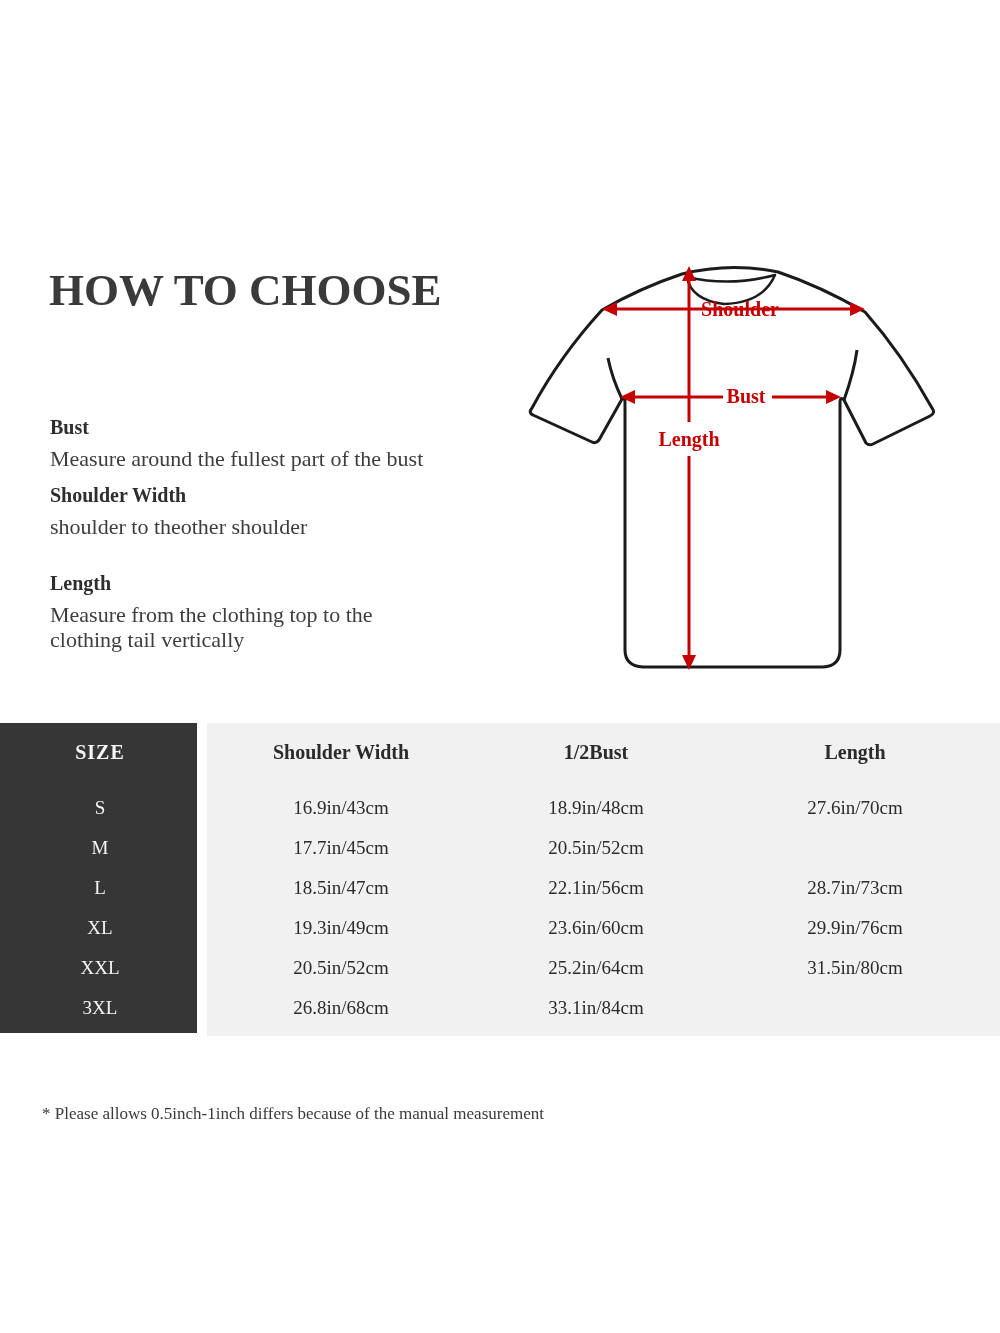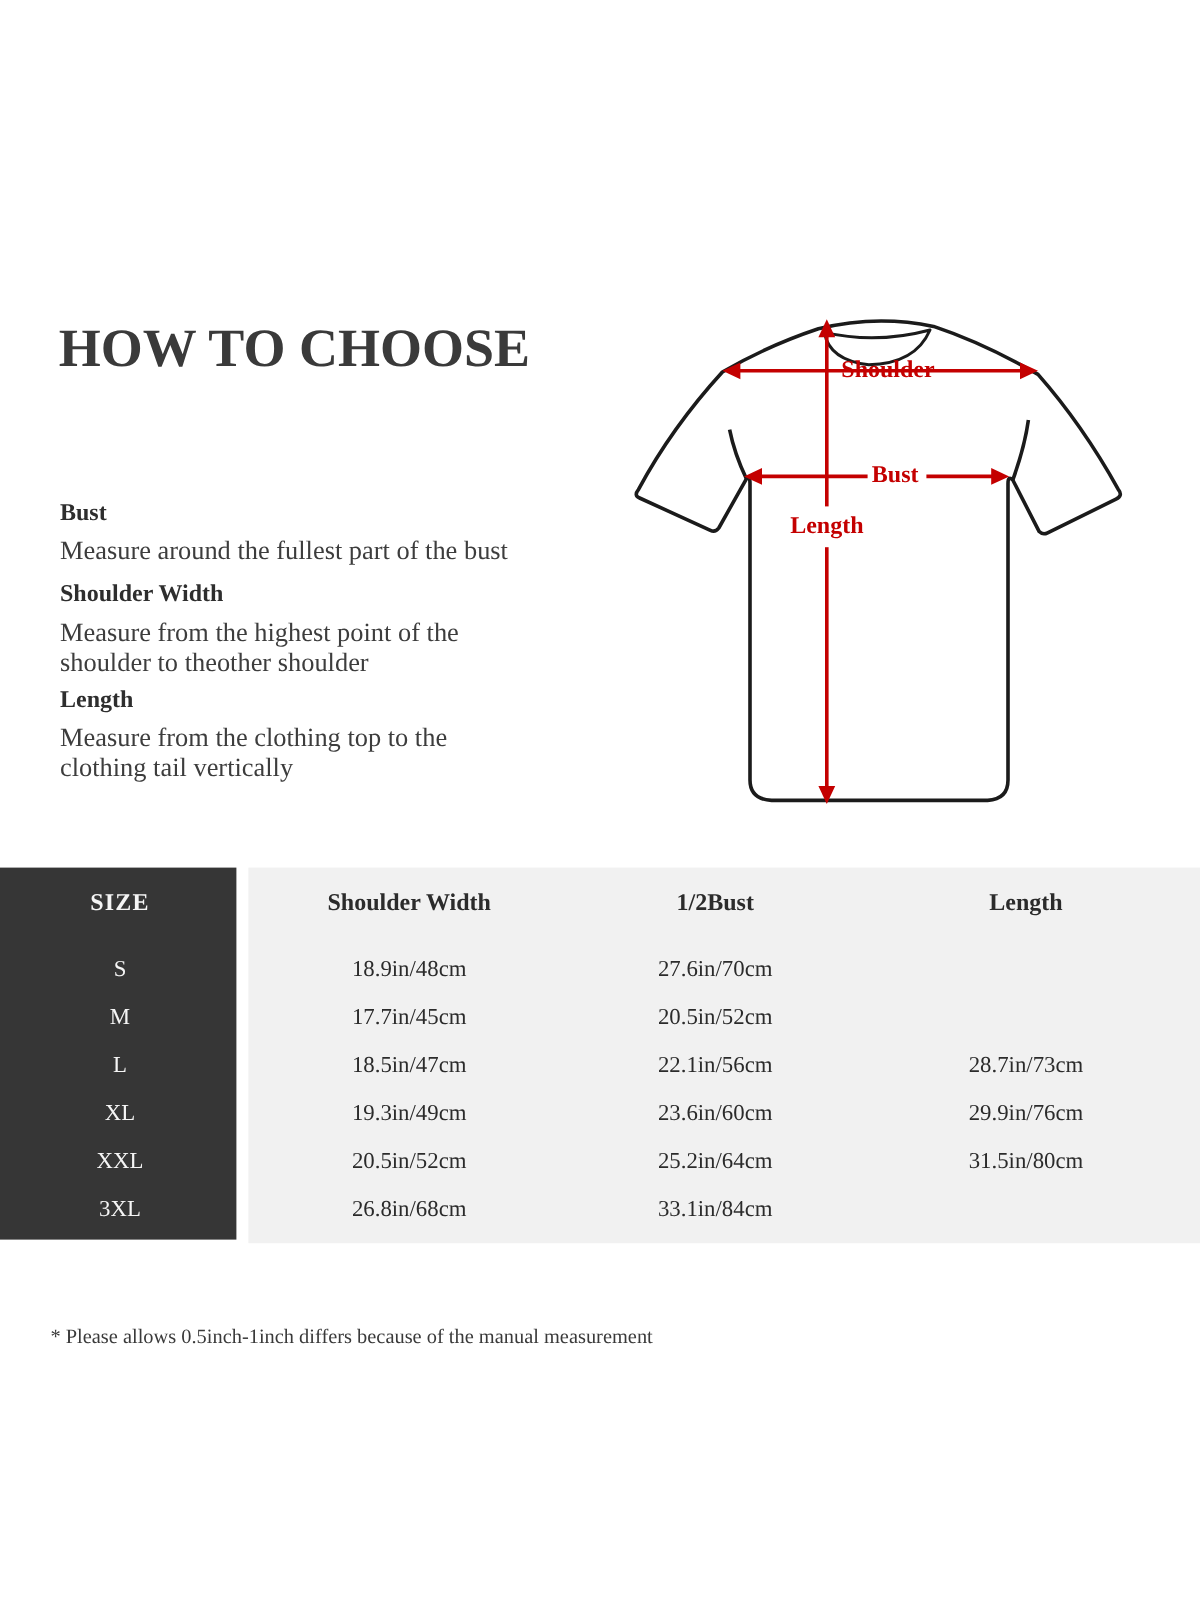--- a/index.html
+++ b/index.html
@@ -51,21 +51,20 @@
   <div class="title">
     <div>HOW TO CHOOSE</div>
   </div>
 
   <div class="intro-section sec-bust">
     <p class="intro-heading">Bust</p>
     <p class="intro-body">Measure around the fullest part of the bust</p>
   </div>
   <div class="intro-section sec-shoulder">
     <p class="intro-heading">Shoulder Width</p>
-    <p class="intro-body">Measure from the highest point of the</p>
     <p class="intro-body">shoulder to theother shoulder</p>
   </div>
   <div class="intro-section sec-length">
     <p class="intro-heading">Length</p>
     <p class="intro-body">Measure from the clothing top to the</p>
     <p class="intro-body">clothing tail vertically</p>
   </div>
 
   <svg class="diagram" viewBox="0 0 420 440">
 
@@ -129,20 +128,21 @@
 
     <div class="trow trow-header">
       <div class="tcell tcell-size th th-size">SIZE</div>
       <div class="tcell th">Shoulder Width</div>
       <div class="tcell th">1/2Bust</div>
       <div class="tcell th">Length</div>
     </div>
 
     <div class="trow" style="top:65px">
       <div class="tcell tcell-size">S</div>
+      <div class="tcell">16.9in/43cm</div>
       <div class="tcell">18.9in/48cm</div>
       <div class="tcell">27.6in/70cm</div>
     </div>
     <div class="trow" style="top:105px">
       <div class="tcell tcell-size">M</div>
       <div class="tcell">17.7in/45cm</div>
       <div class="tcell">20.5in/52cm</div>
     </div>
     <div class="trow" style="top:145px">
       <div class="tcell tcell-size">L</div>

